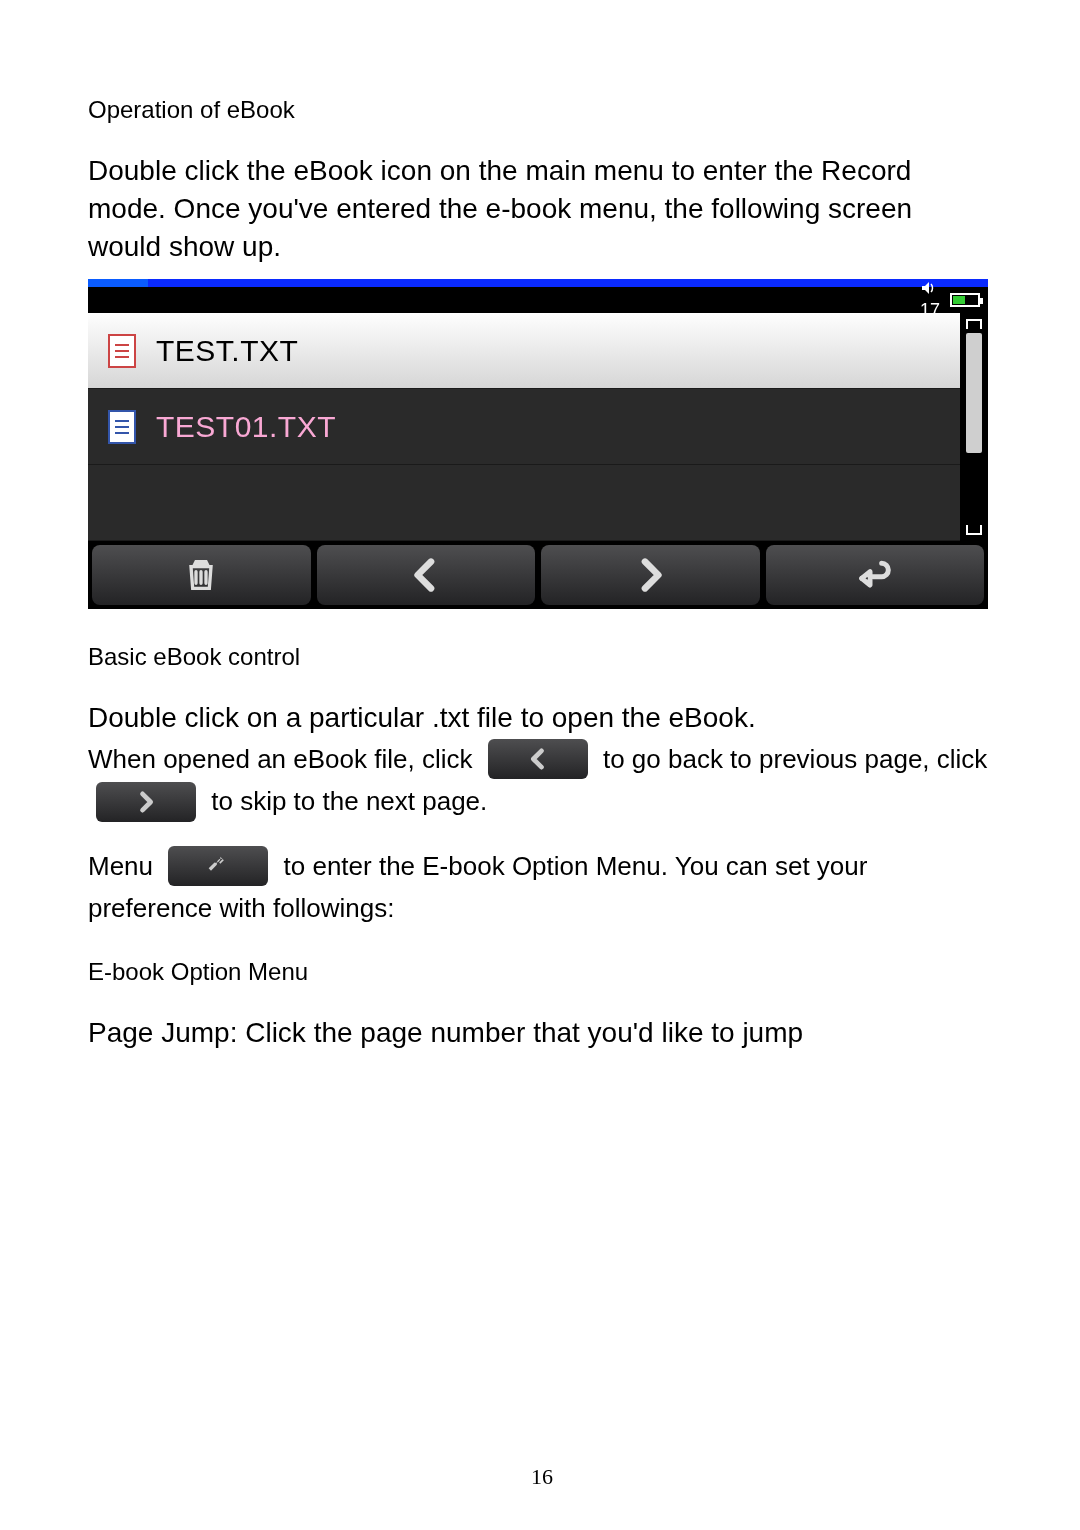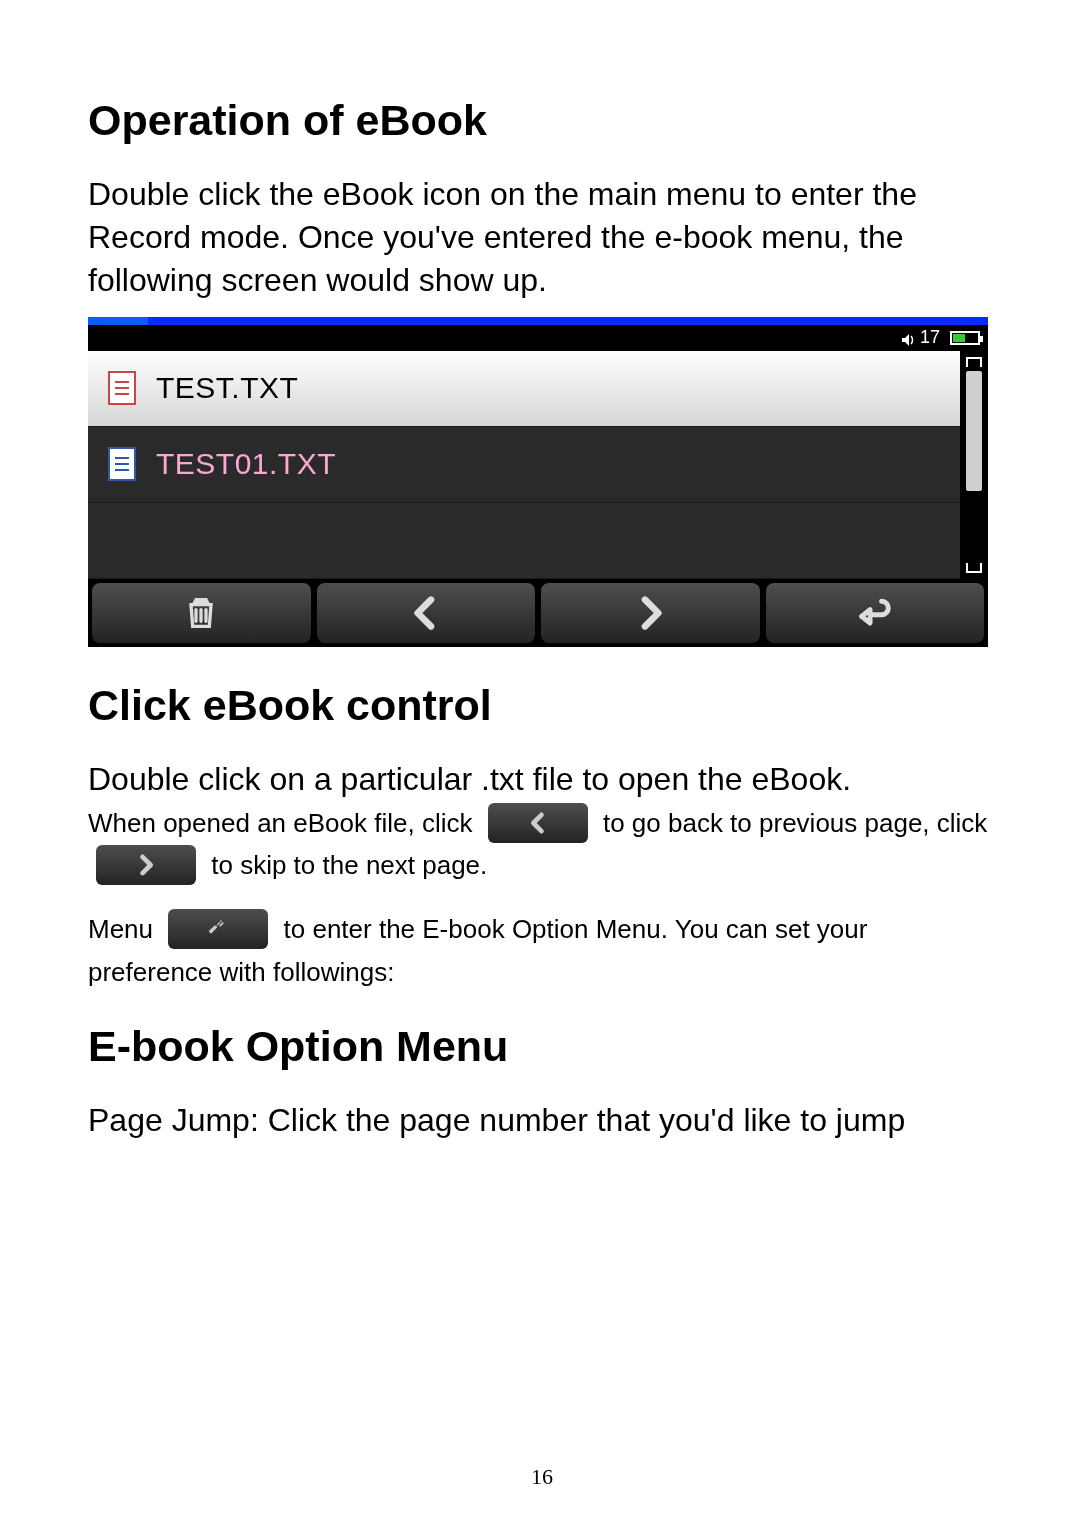--- a/index.html
+++ b/index.html
@@ -6,27 +6,27 @@
   body {
     width: 1080px;
     height: 1530px;
     background: #fff;
     font-family: Arial, Helvetica, sans-serif;
     color: #000;
     padding: 88px 88px 40px 88px;
     position: relative;
   }
   h2.section-title {
-    font-size: 43px;
-    font-weight: bold;
+    font-size: 24px;
+    font-weight: normal;
     margin-bottom: 28px;
     margin-top: 8px;
   }
   p.body-text {
-    font-size: 32px;
+    font-size: 28px;
     line-height: 1.35;
     margin-bottom: 14px;
   }
   .body-text-inline {
     font-size: 26px;
     line-height: 1.55;
     margin-bottom: 12px;
   }
   .body-text-inline span { vertical-align: middle; }
 
@@ -45,24 +45,25 @@
     background: #000;
     height: 26px;
     display: flex;
     justify-content: flex-end;
     align-items: center;
     padding: 0 8px;
     gap: 10px;
   }
   .ds-statusbar .vol {
     display: inline-flex;
-    align-items: flex-end;
+    align-items: flex-start;
     gap: 4px;
     color: #fff;
     font-size: 18px;
+    flex-direction: column;
   }
   .ds-statusbar .bat {
     width: 30px; height: 14px;
     border: 2px solid #fff;
     position: relative;
     display: inline-block;
   }
   .ds-statusbar .bat::after {
     content: ""; position: absolute; right: -5px; top: 3px;
     width: 3px; height: 6px; background: #fff;
@@ -216,21 +217,21 @@
     </div>
     <div class="tb-btn">
       <svg viewBox="0 0 24 24">
           <path d="M4 14l5-4v3h7a4 4 0 000-8" fill="none" stroke="#ddd" stroke-width="3" stroke-linecap="round" stroke-linejoin="round"></path>
           <path d="M4 14l5 4v-3" fill="none" stroke="#ddd" stroke-width="3" stroke-linecap="round" stroke-linejoin="round"></path>
         </svg>
     </div>
   </div>
 </div>
 
-<h2 class="section-title">Click eBook control</h2>
+<h2 class="section-title">Basic eBook control</h2>
 <p class="body-text" style="margin-bottom:0;">Double click on a particular .txt file to open the eBook.</p>
 <p class="body-text-inline">
   <span>When opened an eBook file, click</span>
   <span class="inline-btn">
     <svg viewBox="0 0 24 24">
         <path d="M15 5l-7 7 7 7" fill="none" stroke="#ccc" stroke-width="4" stroke-linecap="round" stroke-linejoin="round"></path>
       </svg>
   </span>
   <span>to go back to previous page, click</span>
   <span class="inline-btn">

